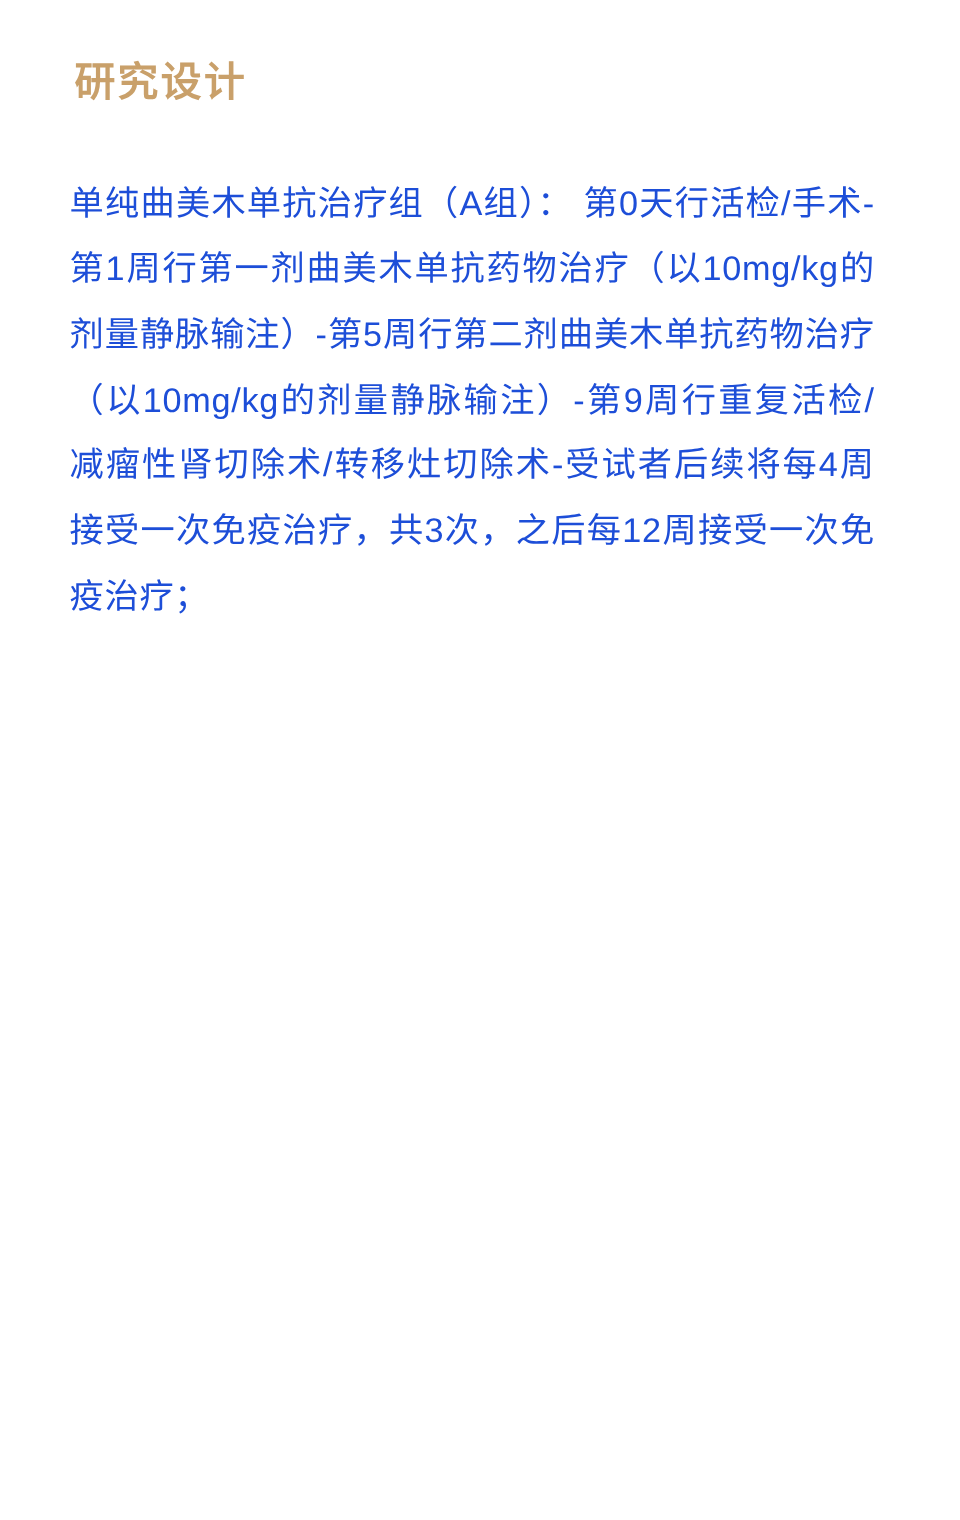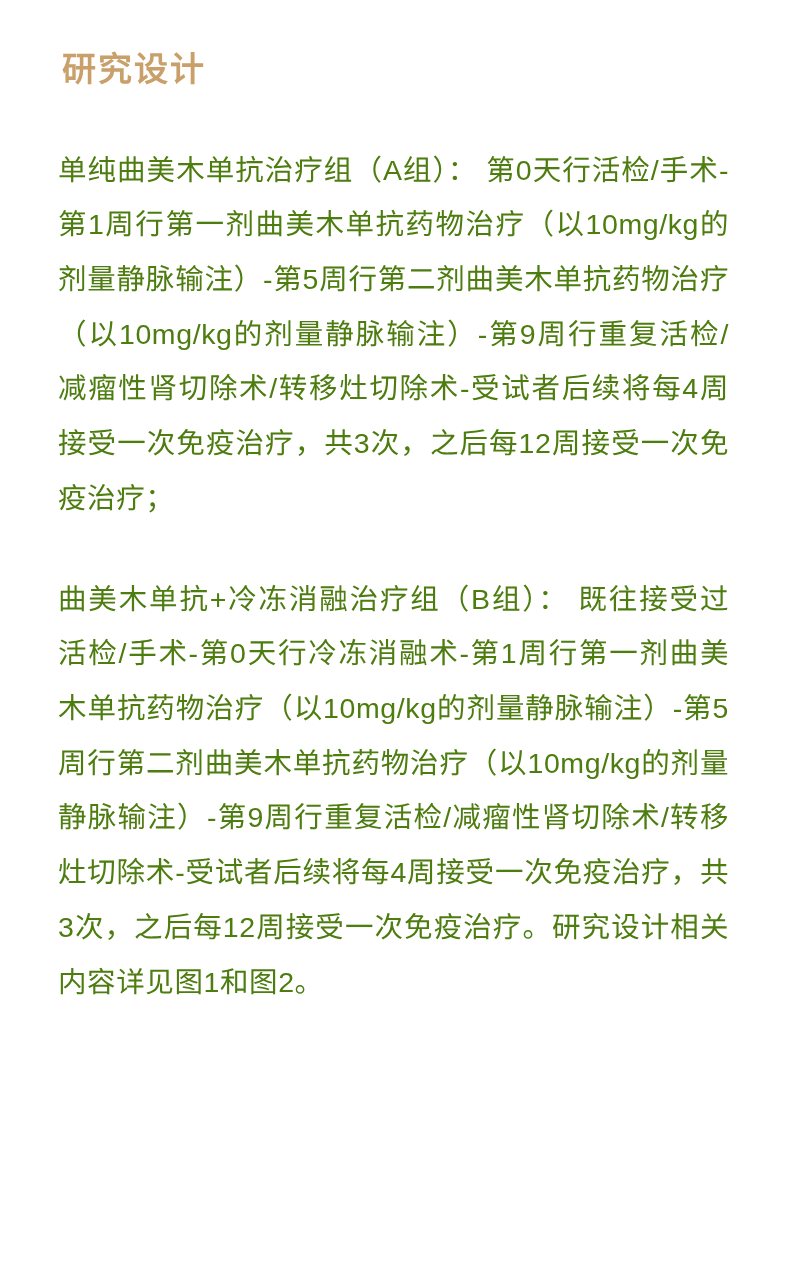--- a/index.html
+++ b/index.html
@@ -28,32 +28,31 @@
     font-weight: bold;
     letter-spacing: 2px;
     color: #c9a06a;
     margin: 0 0 52px 4px;
     font-family: "DejaVu Serif", "Liberation Serif", serif;
   }
   .paragraph {
     font-size: 28.5px;
     line-height: 1.92;
     letter-spacing: 0.6px;
-    color: #4d7c0f;
+    color: #1d4ed8;
     margin: 0 15px 46px 0;
     text-align: justify;
     text-justify: inter-ideograph;
     word-break: break-all;
   }
   .paragraph:last-child {
     margin-bottom: 0;
   }
 </style>
 </head>
 <body>
 
 <div class="page">
   <h1 class="section-title">研究设计</h1>
 
   <p class="paragraph">单纯曲美木单抗治疗组（A组）： 第0天行活检/手术-第1周行第一剂曲美木单抗药物治疗（以10mg/kg的剂量静脉输注）-第5周行第二剂曲美木单抗药物治疗（以10mg/kg的剂量静脉输注）-第9周行重复活检/减瘤性肾切除术/转移灶切除术-受试者后续将每4周接受一次免疫治疗，共3次，之后每12周接受一次免疫治疗；</p>
 
-  <p class="paragraph">曲美木单抗+冷冻消融治疗组（B组）： 既往接受过活检/手术-第0天行冷冻消融术-第1周行第一剂曲美木单抗药物治疗（以10mg/kg的剂量静脉输注）-第5周行第二剂曲美木单抗药物治疗（以10mg/kg的剂量静脉输注）-第9周行重复活检/减瘤性肾切除术/转移灶切除术-受试者后续将每4周接受一次免疫治疗，共3次，之后每12周接受一次免疫治疗。研究设计相关内容详见图1和图2。</p>
 </div>
 
 </body></html>

